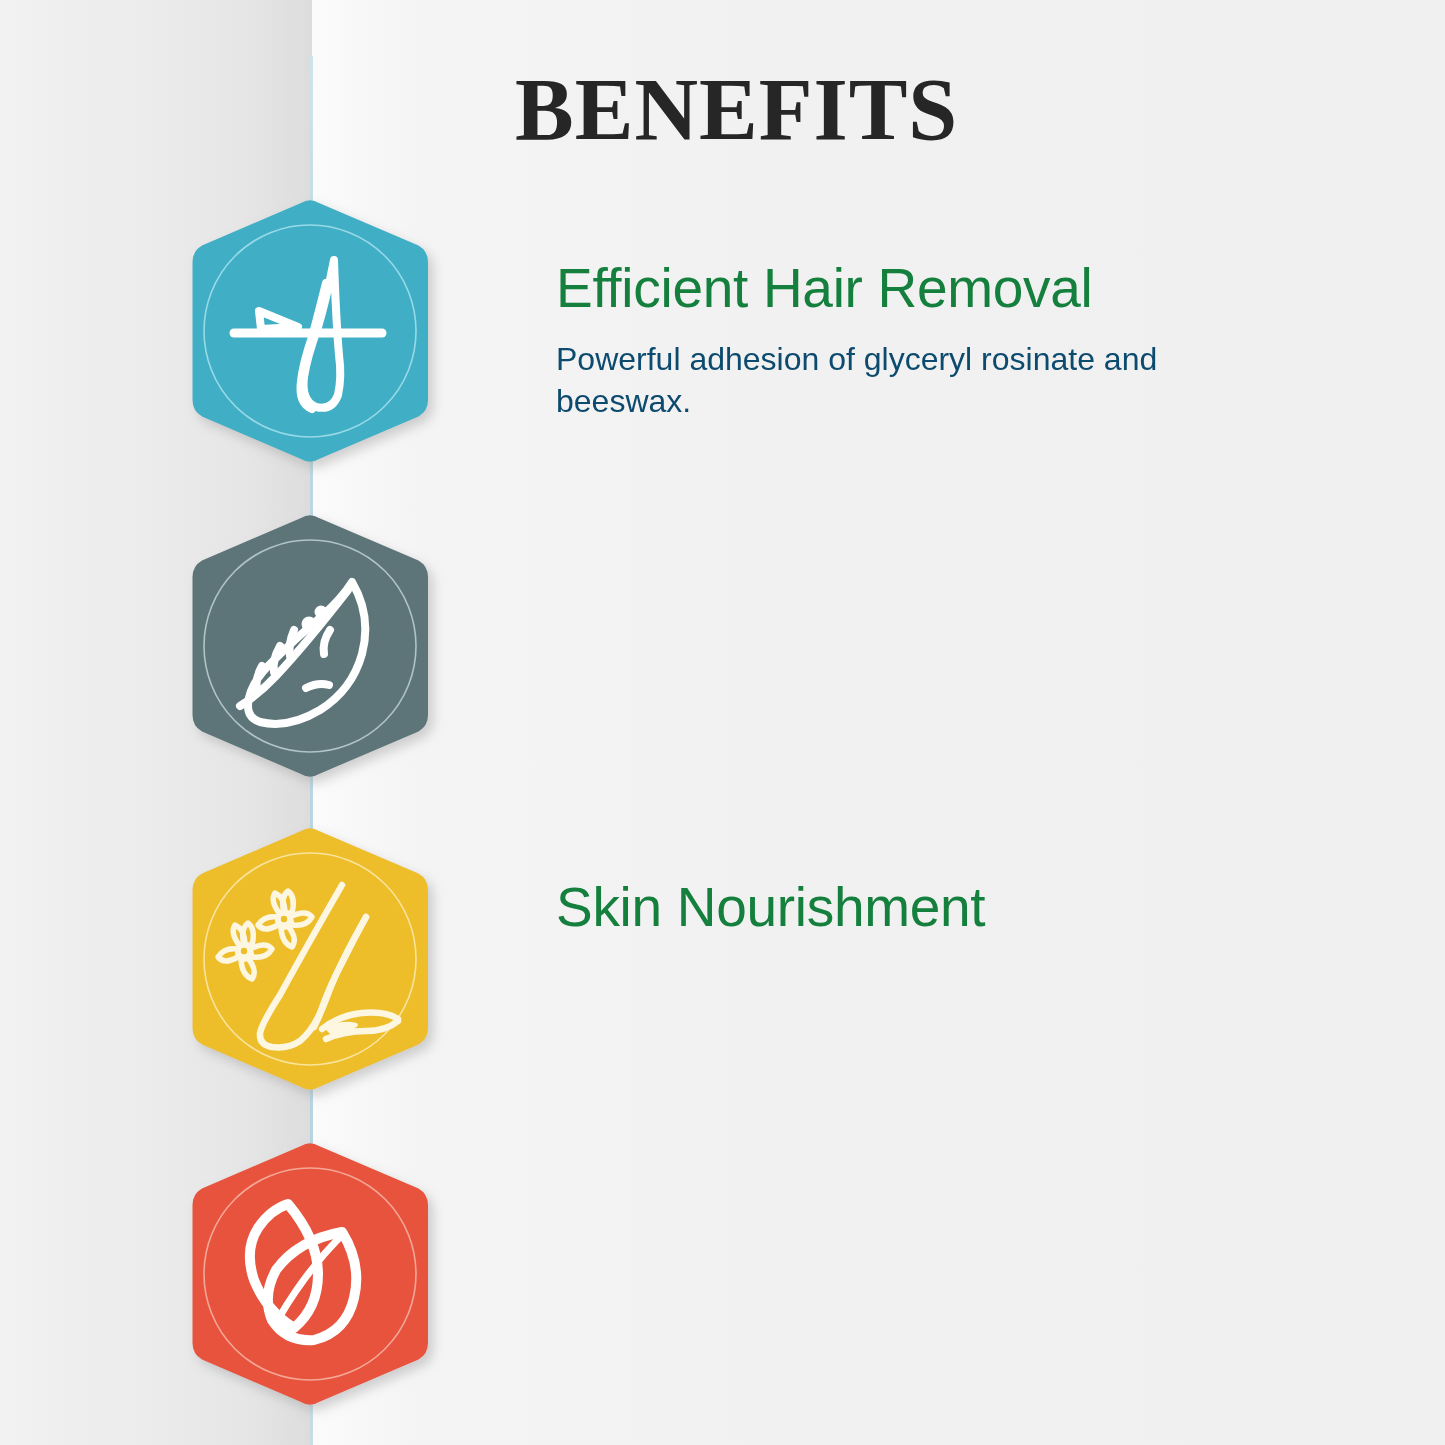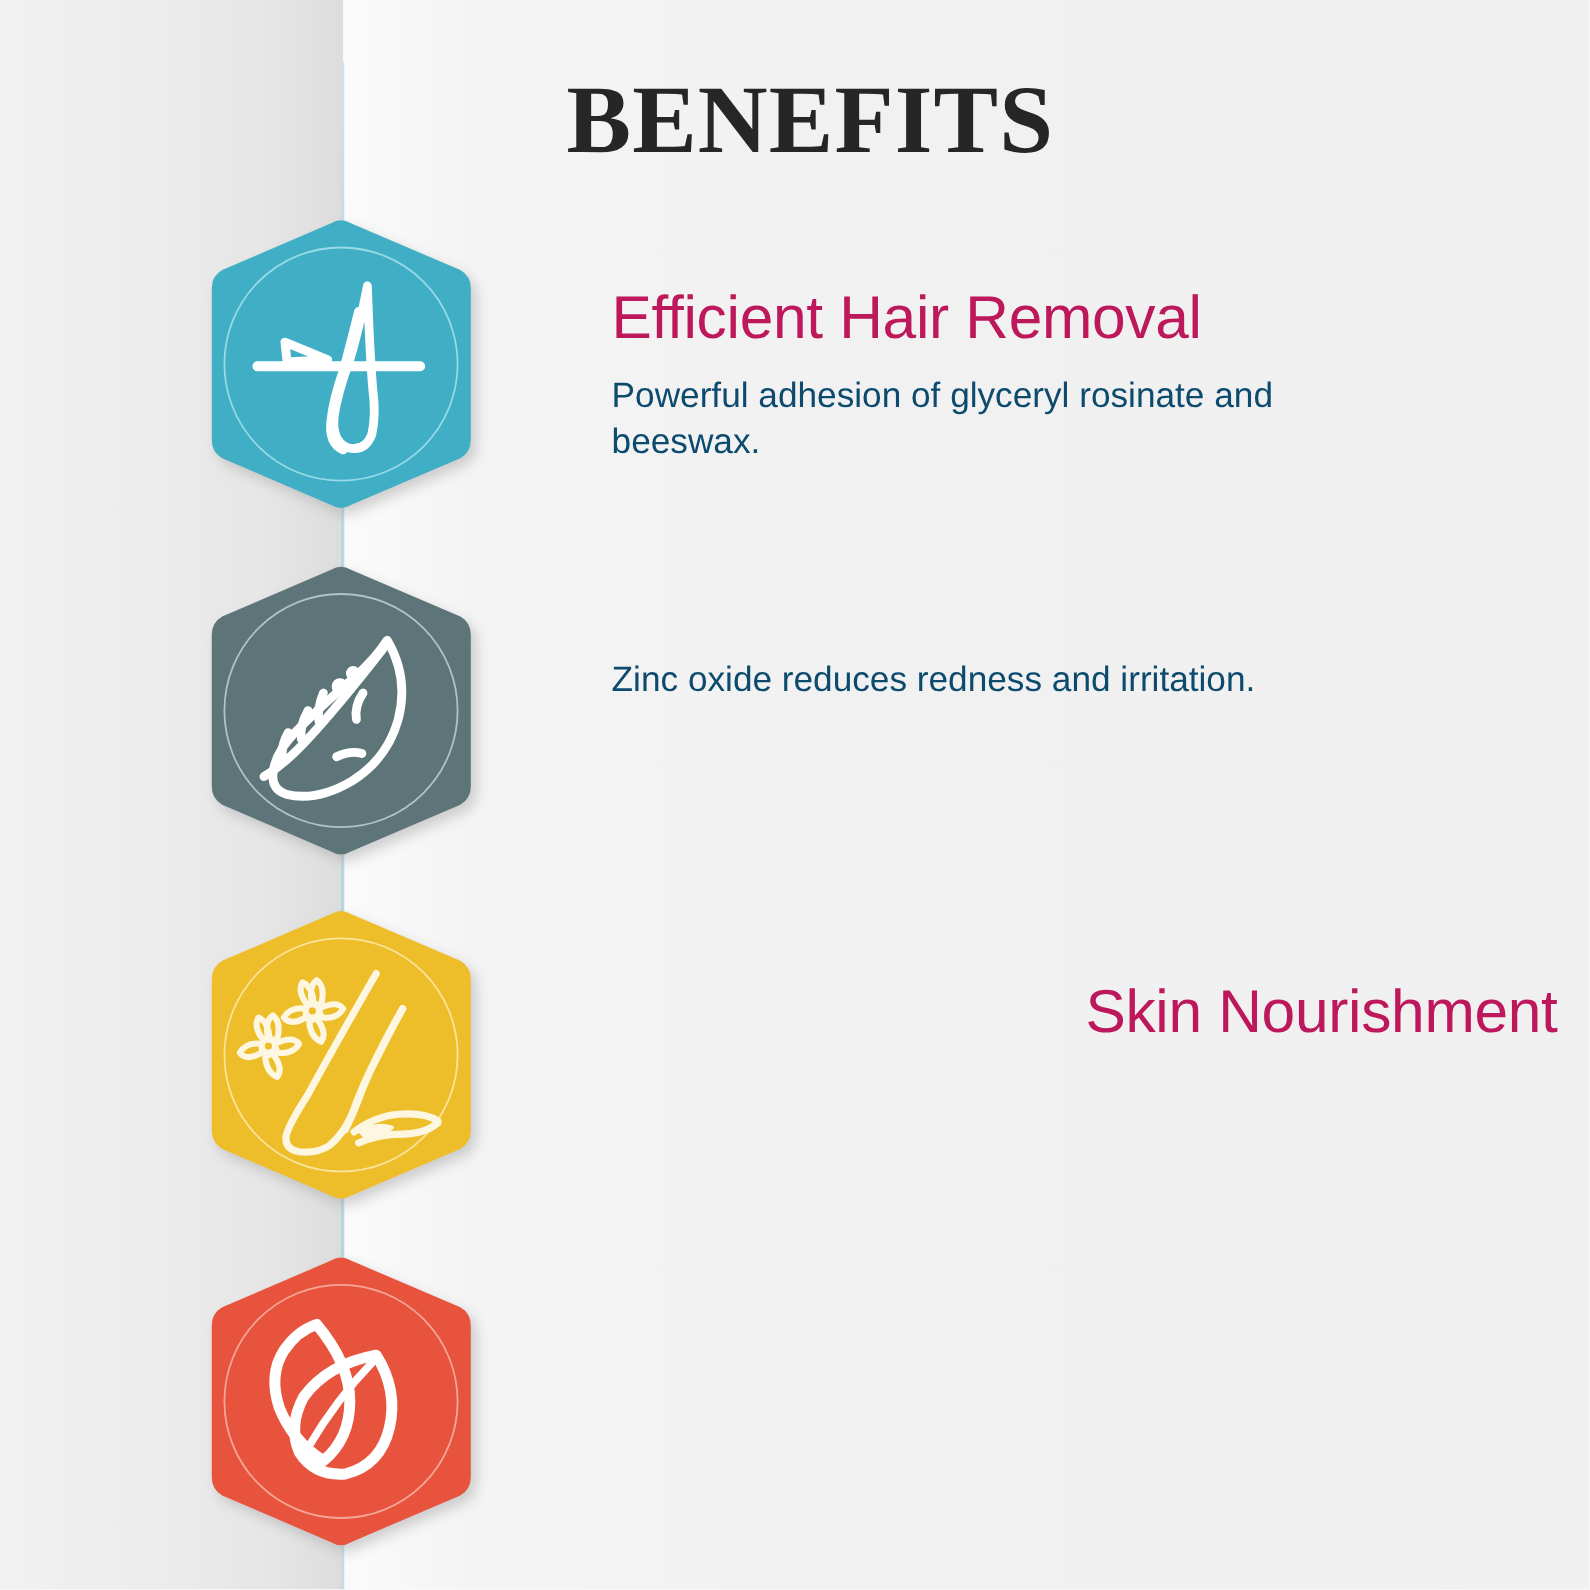--- a/index.html
+++ b/index.html
@@ -91,38 +91,38 @@
 
   .text-col {
     position: absolute;
     left: 556px;
     top: 0;
     width: 860px;
   }
   .b-title {
     font-size: 55px;
     font-weight: 400;
-    color: #be185d;
+    color: #15803d;
     line-height: 1.05;
     letter-spacing: -0.3px;
     white-space: nowrap;
     font-family: "Liberation Sans", sans-serif;
   }
   .b-desc {
     margin-top: 20px;
     font-size: 32px;
     font-weight: 400;
     color: #0c4a6e;
     line-height: 1.32;
     max-width: 730px;
     font-family: "Liberation Sans", sans-serif;
   }
   .row-0 .text-col { top: 55px; }
   .row-1 .text-col { top: 56px; }
-  .row-2 .text-col { top: 58px; text-align: right; }
+  .row-2 .text-col { top: 46px; }
   .row-3 .text-col { top: 60px; }
   .row-1 .b-desc, .row-2 .b-desc, .row-3 .b-desc { max-width: 830px; }
 </style>
 </head>
 <body>
 
 <div id="canvas">
 
   <div class="bg-left"></div>
   <div class="bg-right"></div>
@@ -183,21 +183,20 @@
           <path d="M 118 110 Q 112 124 114 136"></path>
           <path d="M 154 110 Q 146 122 148 134"></path>
           <path d="M 130 168 Q 142 162 153 165"></path>
 
           <circle cx="145" cy="92" r="2.5" fill="#ffffff"></circle>
           <circle cx="133" cy="104" r="3.5" fill="#ffffff"></circle>
         </g>
       </svg>
     </div>
     <div class="text-col">
-      <div class="b-desc">Zinc oxide reduces redness and irritation.</div>
     </div>
   </div>
 
   <div class="row row-2">
     <div class="hexwrap">
       <svg viewBox="0 0 268 252" xmlns="http://www.w3.org/2000/svg">
         <defs>
           <filter id="sh2" x="-30%" y="-30%" width="170%" height="170%">
             <feDropShadow dx="5" dy="6" stdDeviation="6" flood-color="#9a9a9a" flood-opacity="0.45"></feDropShadow>
           </filter>

